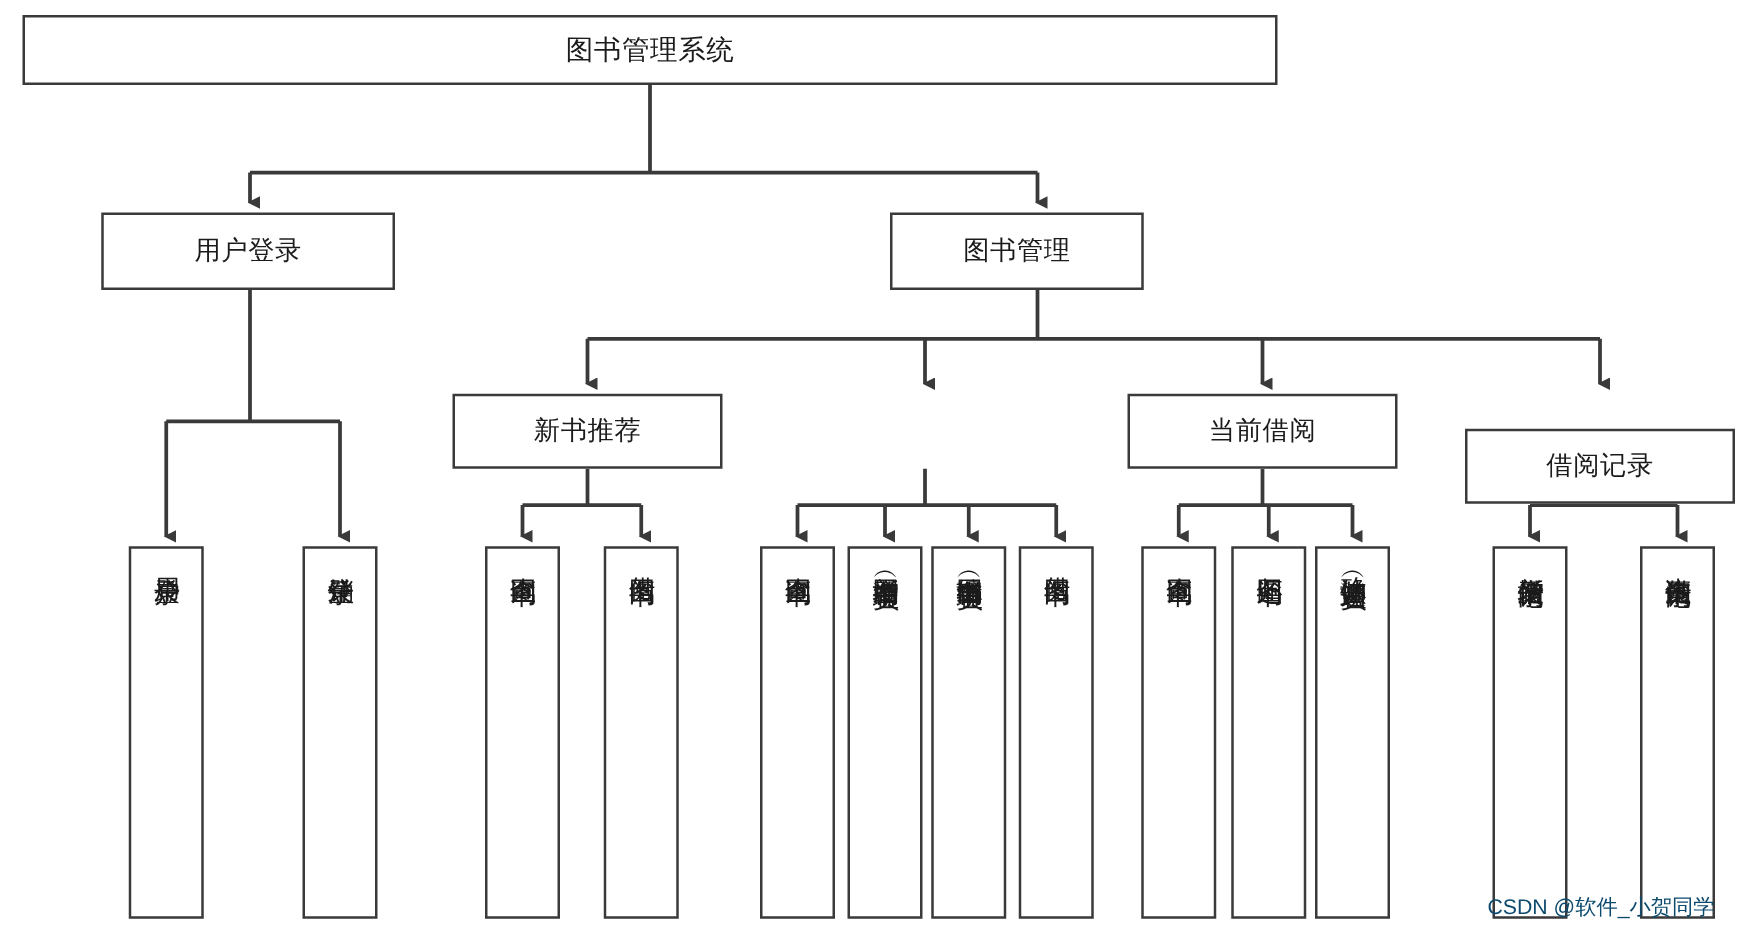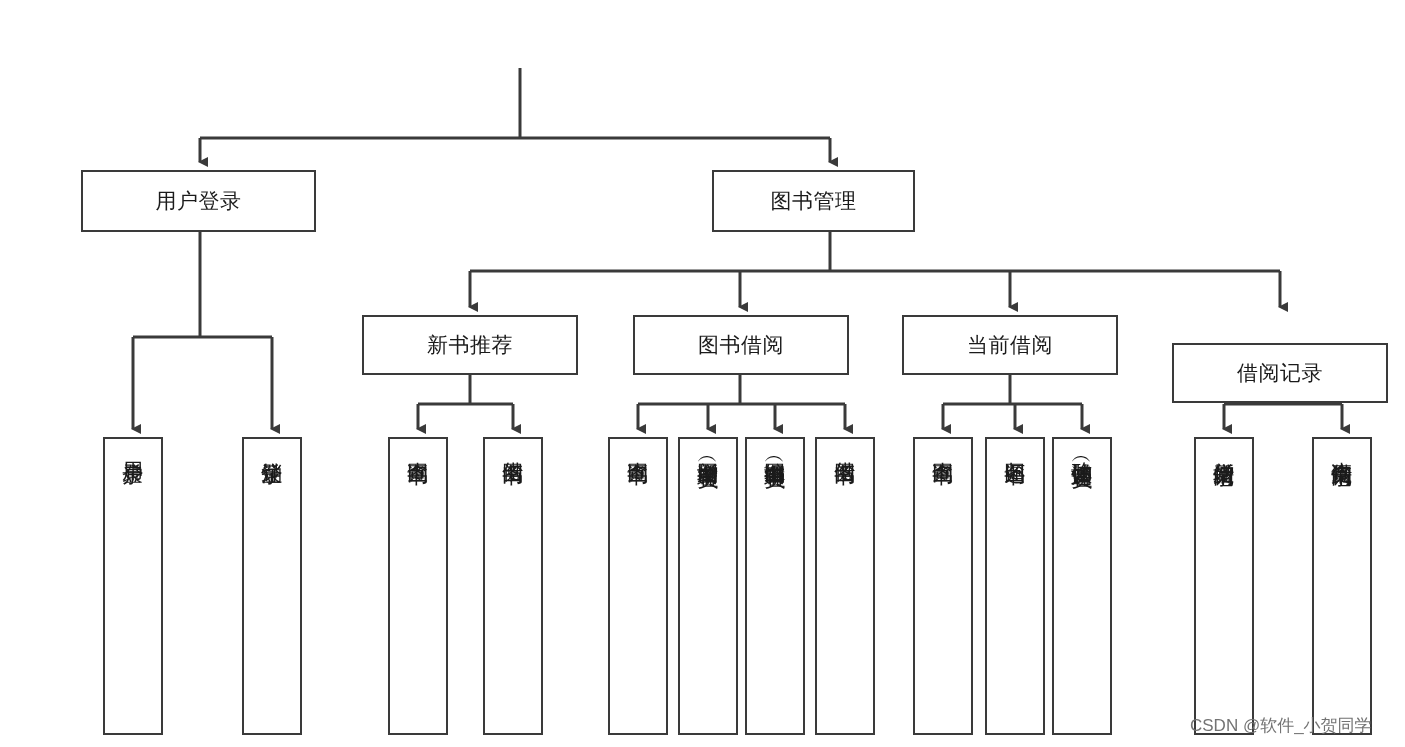--- a/index.html
+++ b/index.html
@@ -56,21 +56,21 @@
     font-size: 21px;
     line-height: 1.12;
     letter-spacing: 1px;
     white-space: nowrap;
   }
   #watermark {
     position: absolute;
     left: 1190px;
     top: 714px;
     font-size: 17px;
-    color: #737373;
+    color: #0c4a6e;
     z-index: 6;
     white-space: nowrap;
     pointer-events: none;
   }
 </style>
 </head>
 <body>
 
 <div id="diagram-root">
 
@@ -117,33 +117,33 @@
       <line x1="1015" y1="404" x2="1015" y2="429" marker-end="url(#arrowhead)"></line>
       <line x1="1082" y1="404" x2="1082" y2="429" marker-end="url(#arrowhead)"></line>
 
       <line x1="1280" y1="375" x2="1280" y2="404"></line>
       <line x1="1224" y1="404" x2="1342" y2="404"></line>
       <line x1="1224" y1="404" x2="1224" y2="429" marker-end="url(#arrowhead)"></line>
       <line x1="1342" y1="404" x2="1342" y2="429" marker-end="url(#arrowhead)"></line>
     </g>
   </svg>
 
+  <div class="node-box root" style="left:18px; top:12px; width:1004px; height:56px;">
+    <span class="node-label">图书管理系统</span>
+  </div>
 
   <div class="node-box" style="left:81px; top:170px; width:235px; height:62px;">
     <span class="node-label">用户登录</span>
   </div>
   <div class="node-box" style="left:712px; top:170px; width:203px; height:62px;">
     <span class="node-label">图书管理</span>
   </div>
 
   <div class="node-box" style="left:362px; top:315px; width:216px; height:60px;">
     <span class="node-label">新书推荐</span>
-  </div>
-  <div class="node-box" style="left:633px; top:315px; width:216px; height:60px;">
-    <span class="node-label">图书借阅</span>
   </div>
   <div class="node-box" style="left:902px; top:315px; width:216px; height:60px;">
     <span class="node-label">当前借阅</span>
   </div>
   <div class="node-box" style="left:1172px; top:315px; width:216px; height:60px;margin-top:28px;">
     <span class="node-label">借阅记录</span>
   </div>
 
   <div class="node-box leaf" style="left:103px; top:437px; width:60px; height:298px;">
     <span class="node-label">用户登录</span>

